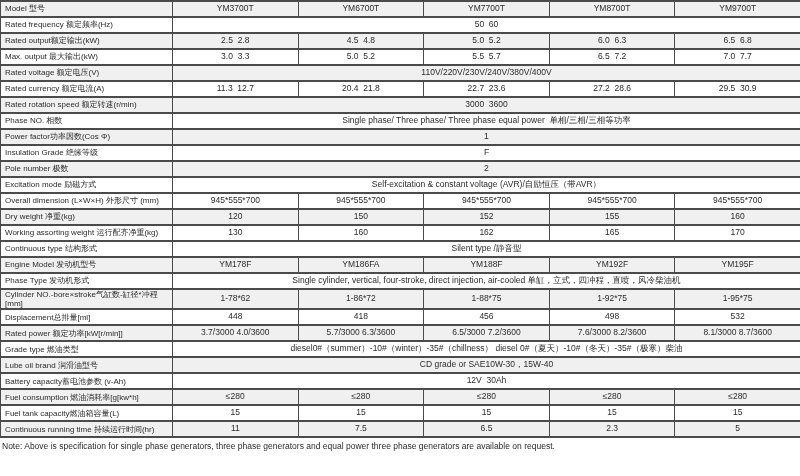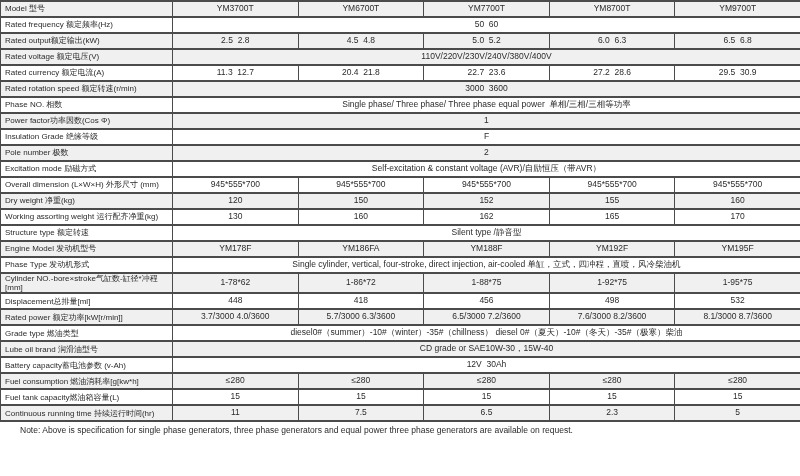--- a/index.html
+++ b/index.html
@@ -37,21 +37,21 @@
     padding-left:4px;
   }
   .spec-table td.val{
     text-align:center;
   }
   tr.shaded td{background:#f0f0f0;}
   tr.plain td{background:#ffffff;}
   .note{
     width:800px;
     box-sizing:border-box;
-    padding:3px 2px 2px 20px;
+    padding:3px 2px 2px 2px;
     font-size:8.5px;
     color:#2b2b2b;
     background:#ffffff;
   }
 </style>
 </head>
 <body>
 
 <table class="spec-table">
   <colgroup>
@@ -76,20 +76,28 @@
       <td class="val" colspan="5">50  60</td>
     </tr>
     <tr class="shaded">
       <td class="lbl">Rated output额定输出(kW)</td>
       <td class="val">2.5  2.8</td>
       <td class="val">4.5  4.8</td>
       <td class="val">5.0  5.2</td>
       <td class="val">6.0  6.3</td>
       <td class="val">6.5  6.8</td>
     </tr>
+    <tr class="plain">
+      <td class="lbl">Max. output 最大输出(kW)</td>
+      <td class="val">3.0  3.3</td>
+      <td class="val">5.0  5.2</td>
+      <td class="val">5.5  5.7</td>
+      <td class="val">6.5  7.2</td>
+      <td class="val">7.0  7.7</td>
+    </tr>
     <tr class="shaded">
       <td class="lbl">Rated voltage 额定电压(V)</td>
       <td class="val" colspan="5">110V/220V/230V/240V/380V/400V</td>
     </tr>
     <tr class="plain">
       <td class="lbl">Rated currency 额定电流(A)</td>
       <td class="val">11.3  12.7</td>
       <td class="val">20.4  21.8</td>
       <td class="val">22.7  23.6</td>
       <td class="val">27.2  28.6</td>
@@ -137,21 +145,21 @@
     </tr>
     <tr class="plain">
       <td class="lbl">Working assorting weight 运行配齐净重(kg)</td>
       <td class="val">130</td>
       <td class="val">160</td>
       <td class="val">162</td>
       <td class="val">165</td>
       <td class="val">170</td>
     </tr>
     <tr class="plain">
-      <td class="lbl">Structure type 额定转速</td>
+      <td class="lbl">Continuous type 结构形式</td>
       <td class="val" colspan="5">Silent type /静音型</td>
     </tr>
     <tr class="shaded">
       <td class="lbl">Engine Model 发动机型号</td>
       <td class="val">YM178F</td>
       <td class="val">YM186FA</td>
       <td class="val">YM188F</td>
       <td class="val">YM192F</td>
       <td class="val">YM195F</td>
     </tr>

